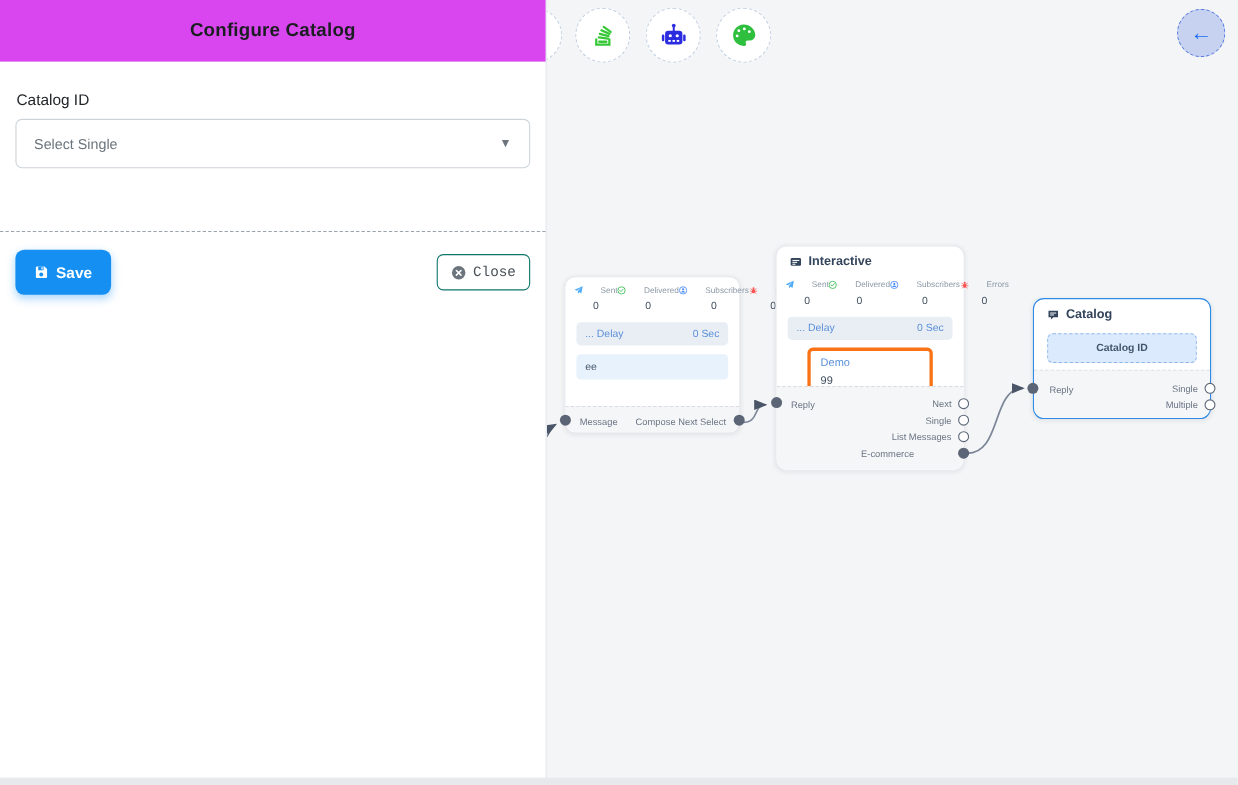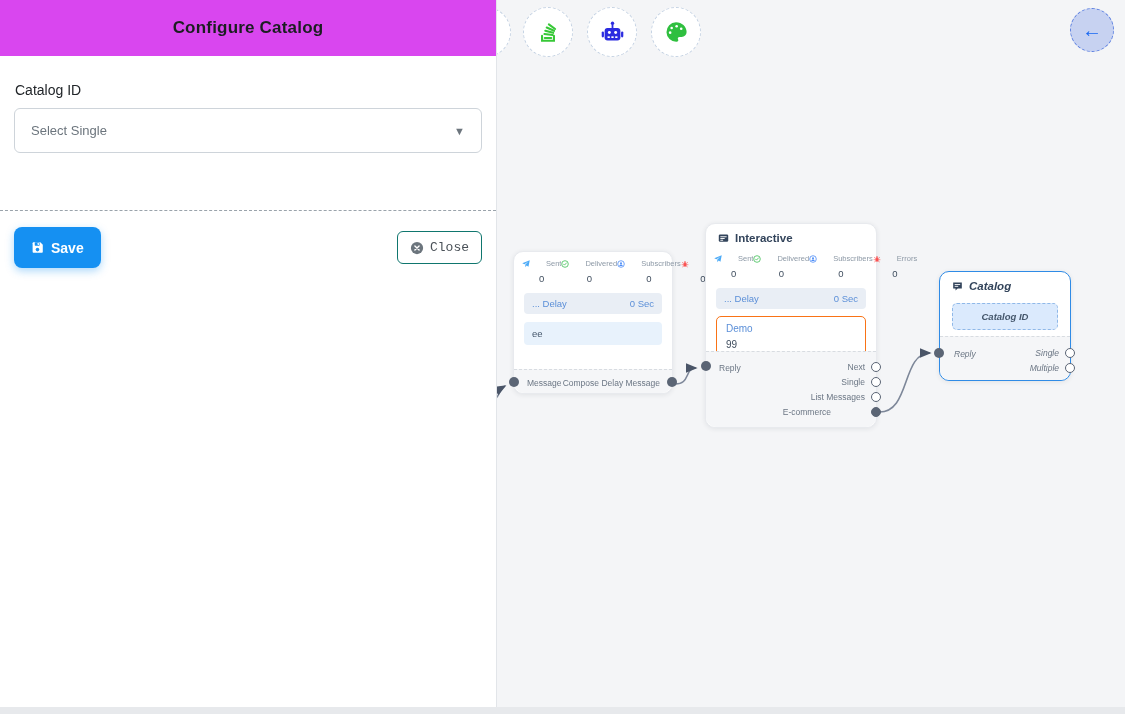--- a/index.html
+++ b/index.html
@@ -38,21 +38,21 @@
   .node { position:absolute; background:#fff; border:1px solid #e8eaee; border-radius:10px;
     box-shadow:0 1px 5px rgba(30,40,60,.09); }
   .node-head { display:flex; align-items:center; gap:6px; padding:8px 12px 3px; font-size:11.5px; font-weight:bold; color:#33445b; }
   .stats { display:flex; padding:7px 8px 0; }
   .stat { flex:1; text-align:center; }
   .stat-l { display:flex; align-items:center; justify-content:center; gap:16px; font-size:7.5px; color:#8d99a6; white-space:nowrap; }
   .stat-v { font-size:9.5px; color:#3f4d5e; margin-top:5px; }
   .delay-row { display:flex; justify-content:space-between; margin:9px 10px 0; background:#e9eef5;
     border-radius:4px; padding:5px 8px; font-size:9.5px; color:#5b8fd8; }
   .msg-box { margin:8px 10px 0; background:#e8f2fc; border-radius:4px; padding:6px 8px; font-size:9.5px; color:#44566b; }
-  .demo-box { margin:7px 10px 0; background:#fff; border:1px solid #f97316; border-radius:5px; padding:6px 9px; }
+  .demo-box { margin:7px 28px 0; background:#fff; border:3px solid #f97316; border-radius:5px; padding:6px 9px; }
   .demo-t { font-size:10px; color:#5b8fd8; }
   .demo-v { font-size:10px; color:#3f4d5e; margin-top:5px; }
 
   .node-foot { position:absolute; left:0; right:0; bottom:0; border-top:1px dashed #d8dce1;
     background:#f5f6f8; border-radius:0 0 10px 10px; }
   .foot-label { position:absolute; font-size:8.5px; color:#6b7684; white-space:nowrap; }
   .h-dot { position:absolute; width:10px; height:10px; border-radius:50%; background:#5b6575; cursor:pointer; }
   .opt-row { position:absolute; right:0; display:flex; align-items:center; gap:6px; height:13px; }
   .opt-label { font-size:8.5px; color:#6b7684; white-space:nowrap; }
   .opt-handle { width:10px; height:10px; border:1.8px solid #5b6575; background:#fff; border-radius:50%; margin-right:-5px; cursor:pointer; }
@@ -216,21 +216,21 @@
         </div>
       </div>
       <div class="delay-row">
         <span>... Delay</span>
         <span>0 Sec</span>
       </div>
       <div class="msg-box">ee</div>
       <div class="node-foot" style="height:24px;">
         <span class="h-dot" style="left:-5px; top:7px;"></span>
         <span class="foot-label" style="left:13px; top:8px;">Message</span>
-        <span class="foot-label" style="right:12px; top:8px;">Compose Delay Message</span>
+        <span class="foot-label" style="right:12px; top:8px;">Compose Next Select</span>
         <span class="h-dot" style="right:-5px; top:7px;"></span>
       </div>
     </div>
 
     <div class="node" style="left:208px; top:223px; width:172px; height:205px;">
       <div class="node-head">
         <span style="display:flex;">
           <svg width="11" height="11" viewBox="0 0 14 14">
               <rect x="1" y="2" width="12" height="9" rx="1.6" fill="#33445b"></rect>
               <rect x="3" y="4.2" width="8" height="1.2" fill="#fff"></rect>
@@ -314,21 +314,21 @@
           <span class="opt-label">List Messages</span>
           <span class="opt-handle"></span>
         </div>
         <div class="opt-row" style="top:53px;gap:40px;">
           <span class="opt-label">E-commerce</span>
           <span class="opt-handle filled"></span>
         </div>
       </div>
     </div>
 
-    <div class="node node-catalog" style="left:442px; top:271px; width:132px; height:110px;font-style:italic;">
+    <div class="node node-catalog" style="left:442px; top:271px; width:162px; height:110px;">
       <div class="node-head">
         <span style="display:flex;">
           <svg width="11" height="11" viewBox="0 0 14 14">
               <path d="M1.5 2h11v7.5H7.2L4.5 12V9.5h-3z" fill="#33445b"></path>
               <rect x="3.4" y="4" width="7" height="1.1" fill="#fff"></rect>
               <rect x="3.4" y="6.2" width="4.5" height="1.1" fill="#fff"></rect>
             </svg>
         </span>
         <span>Catalog</span>
       </div>

